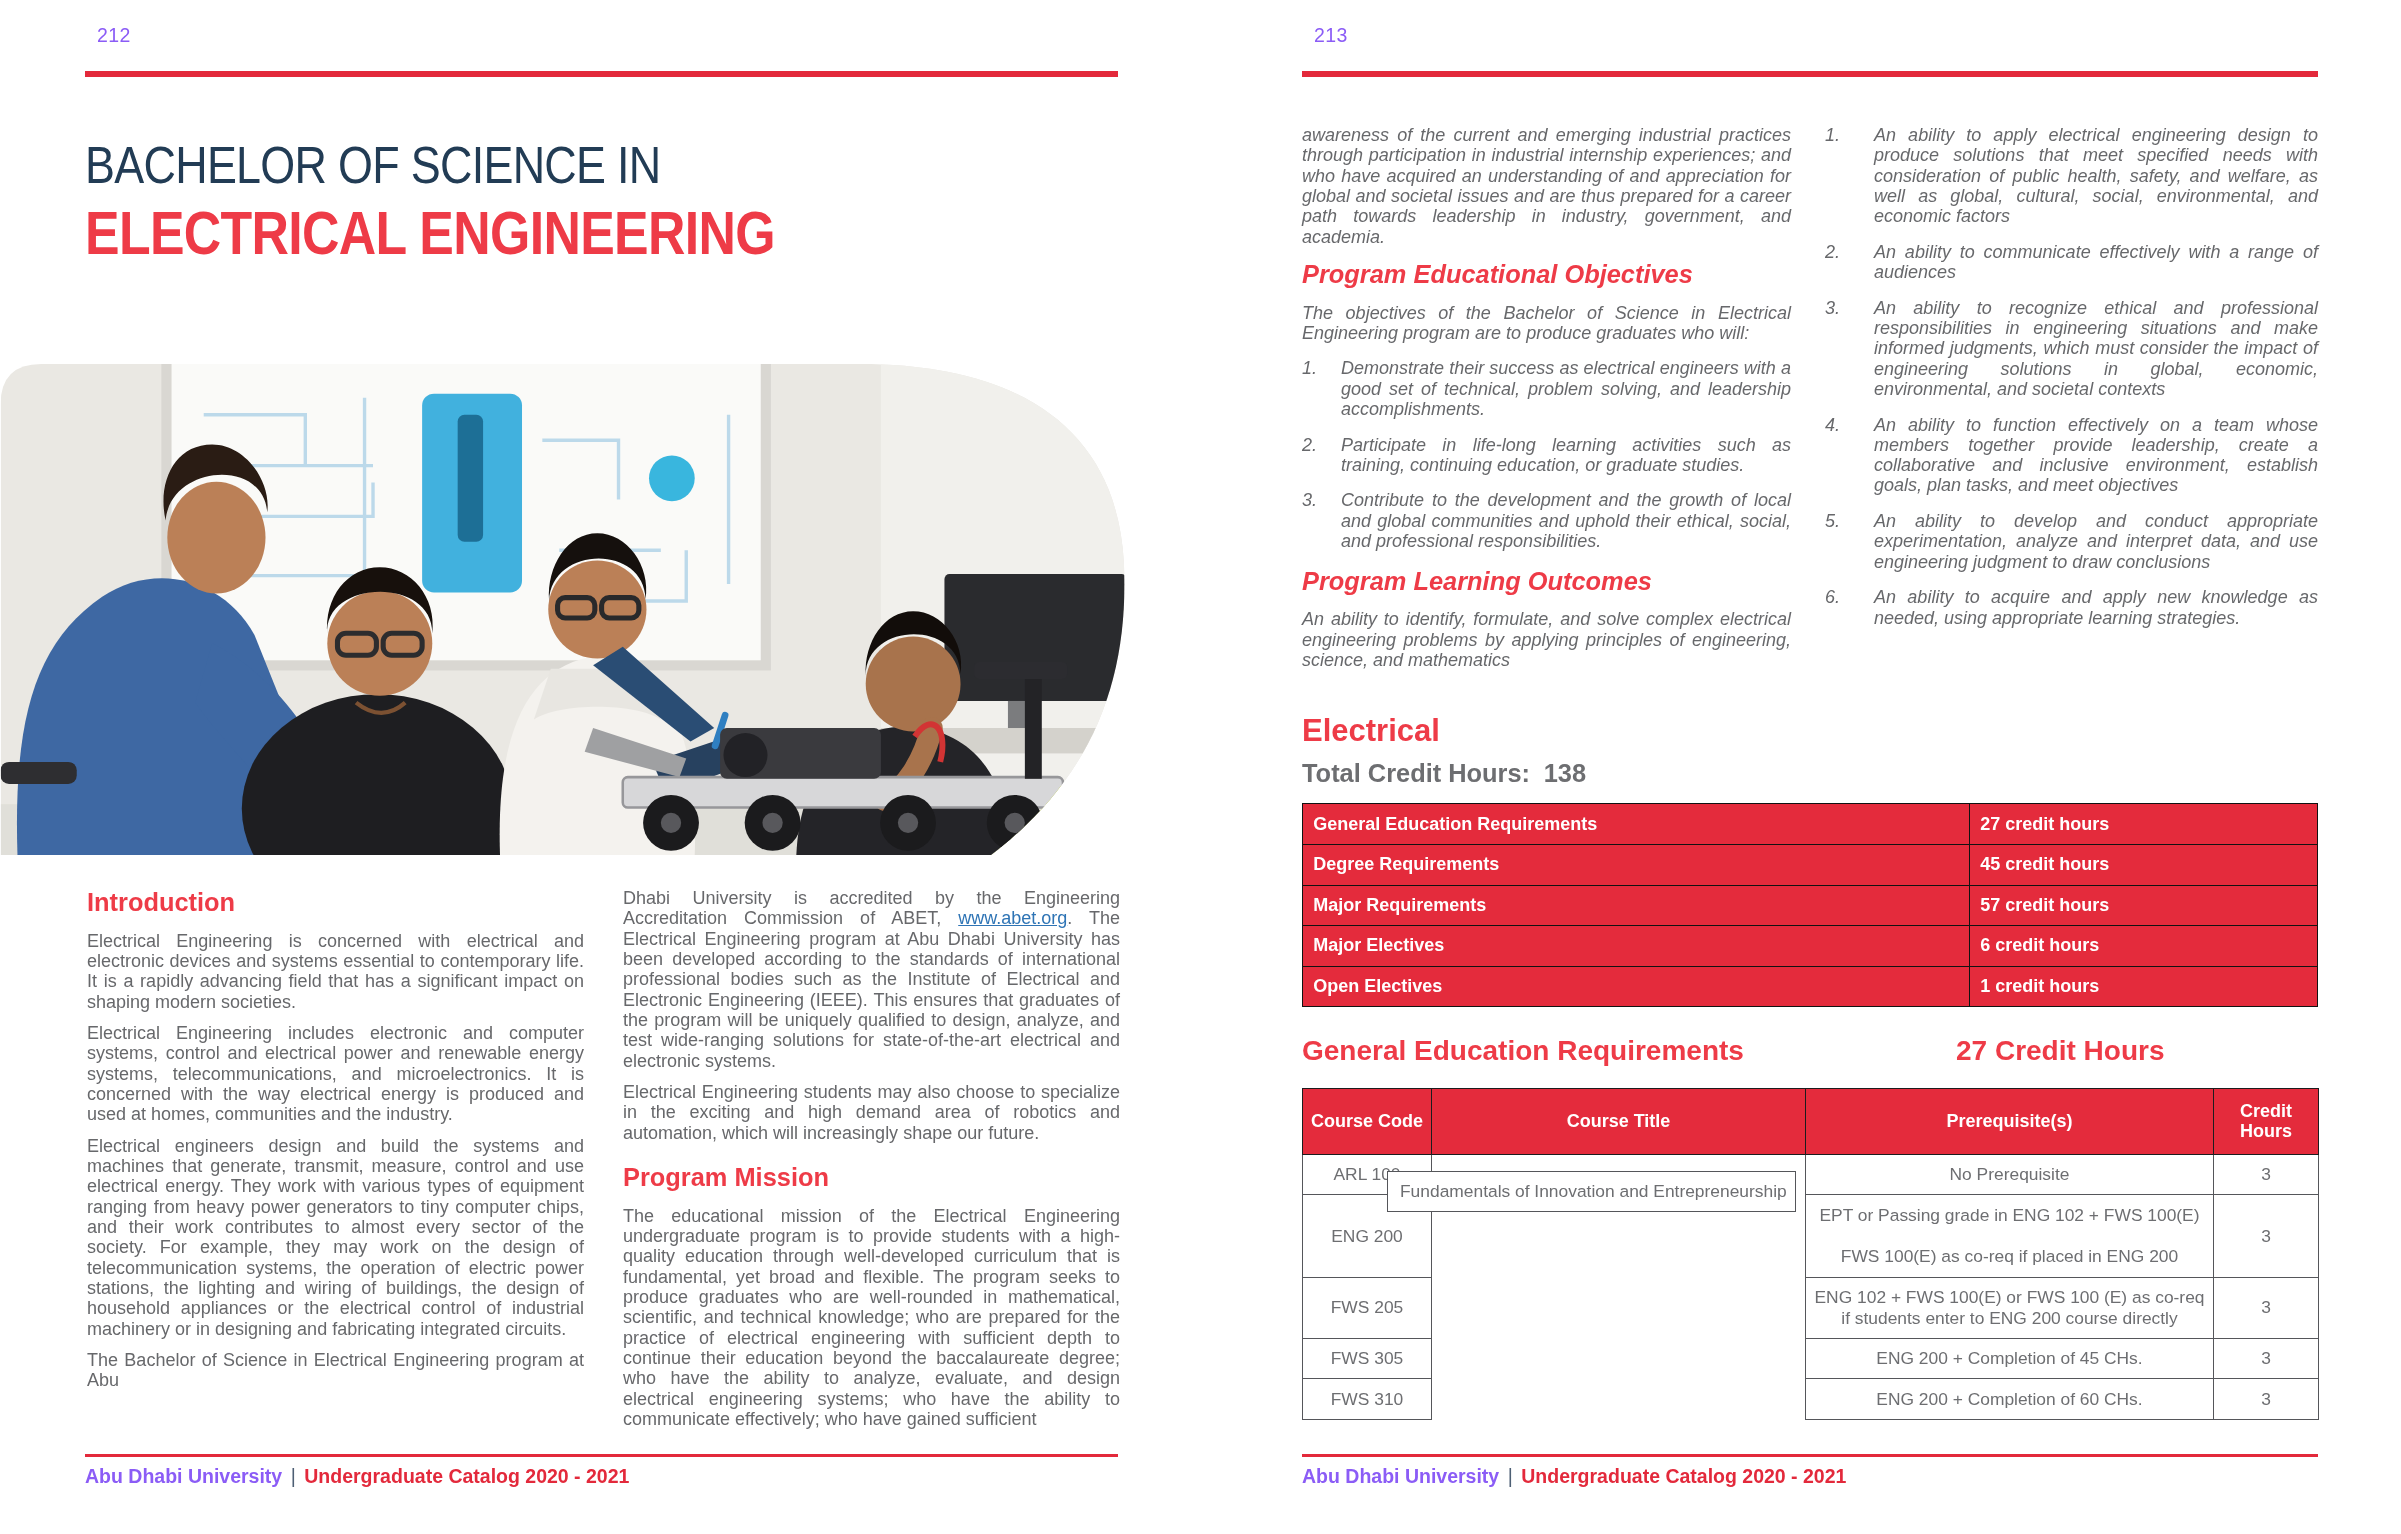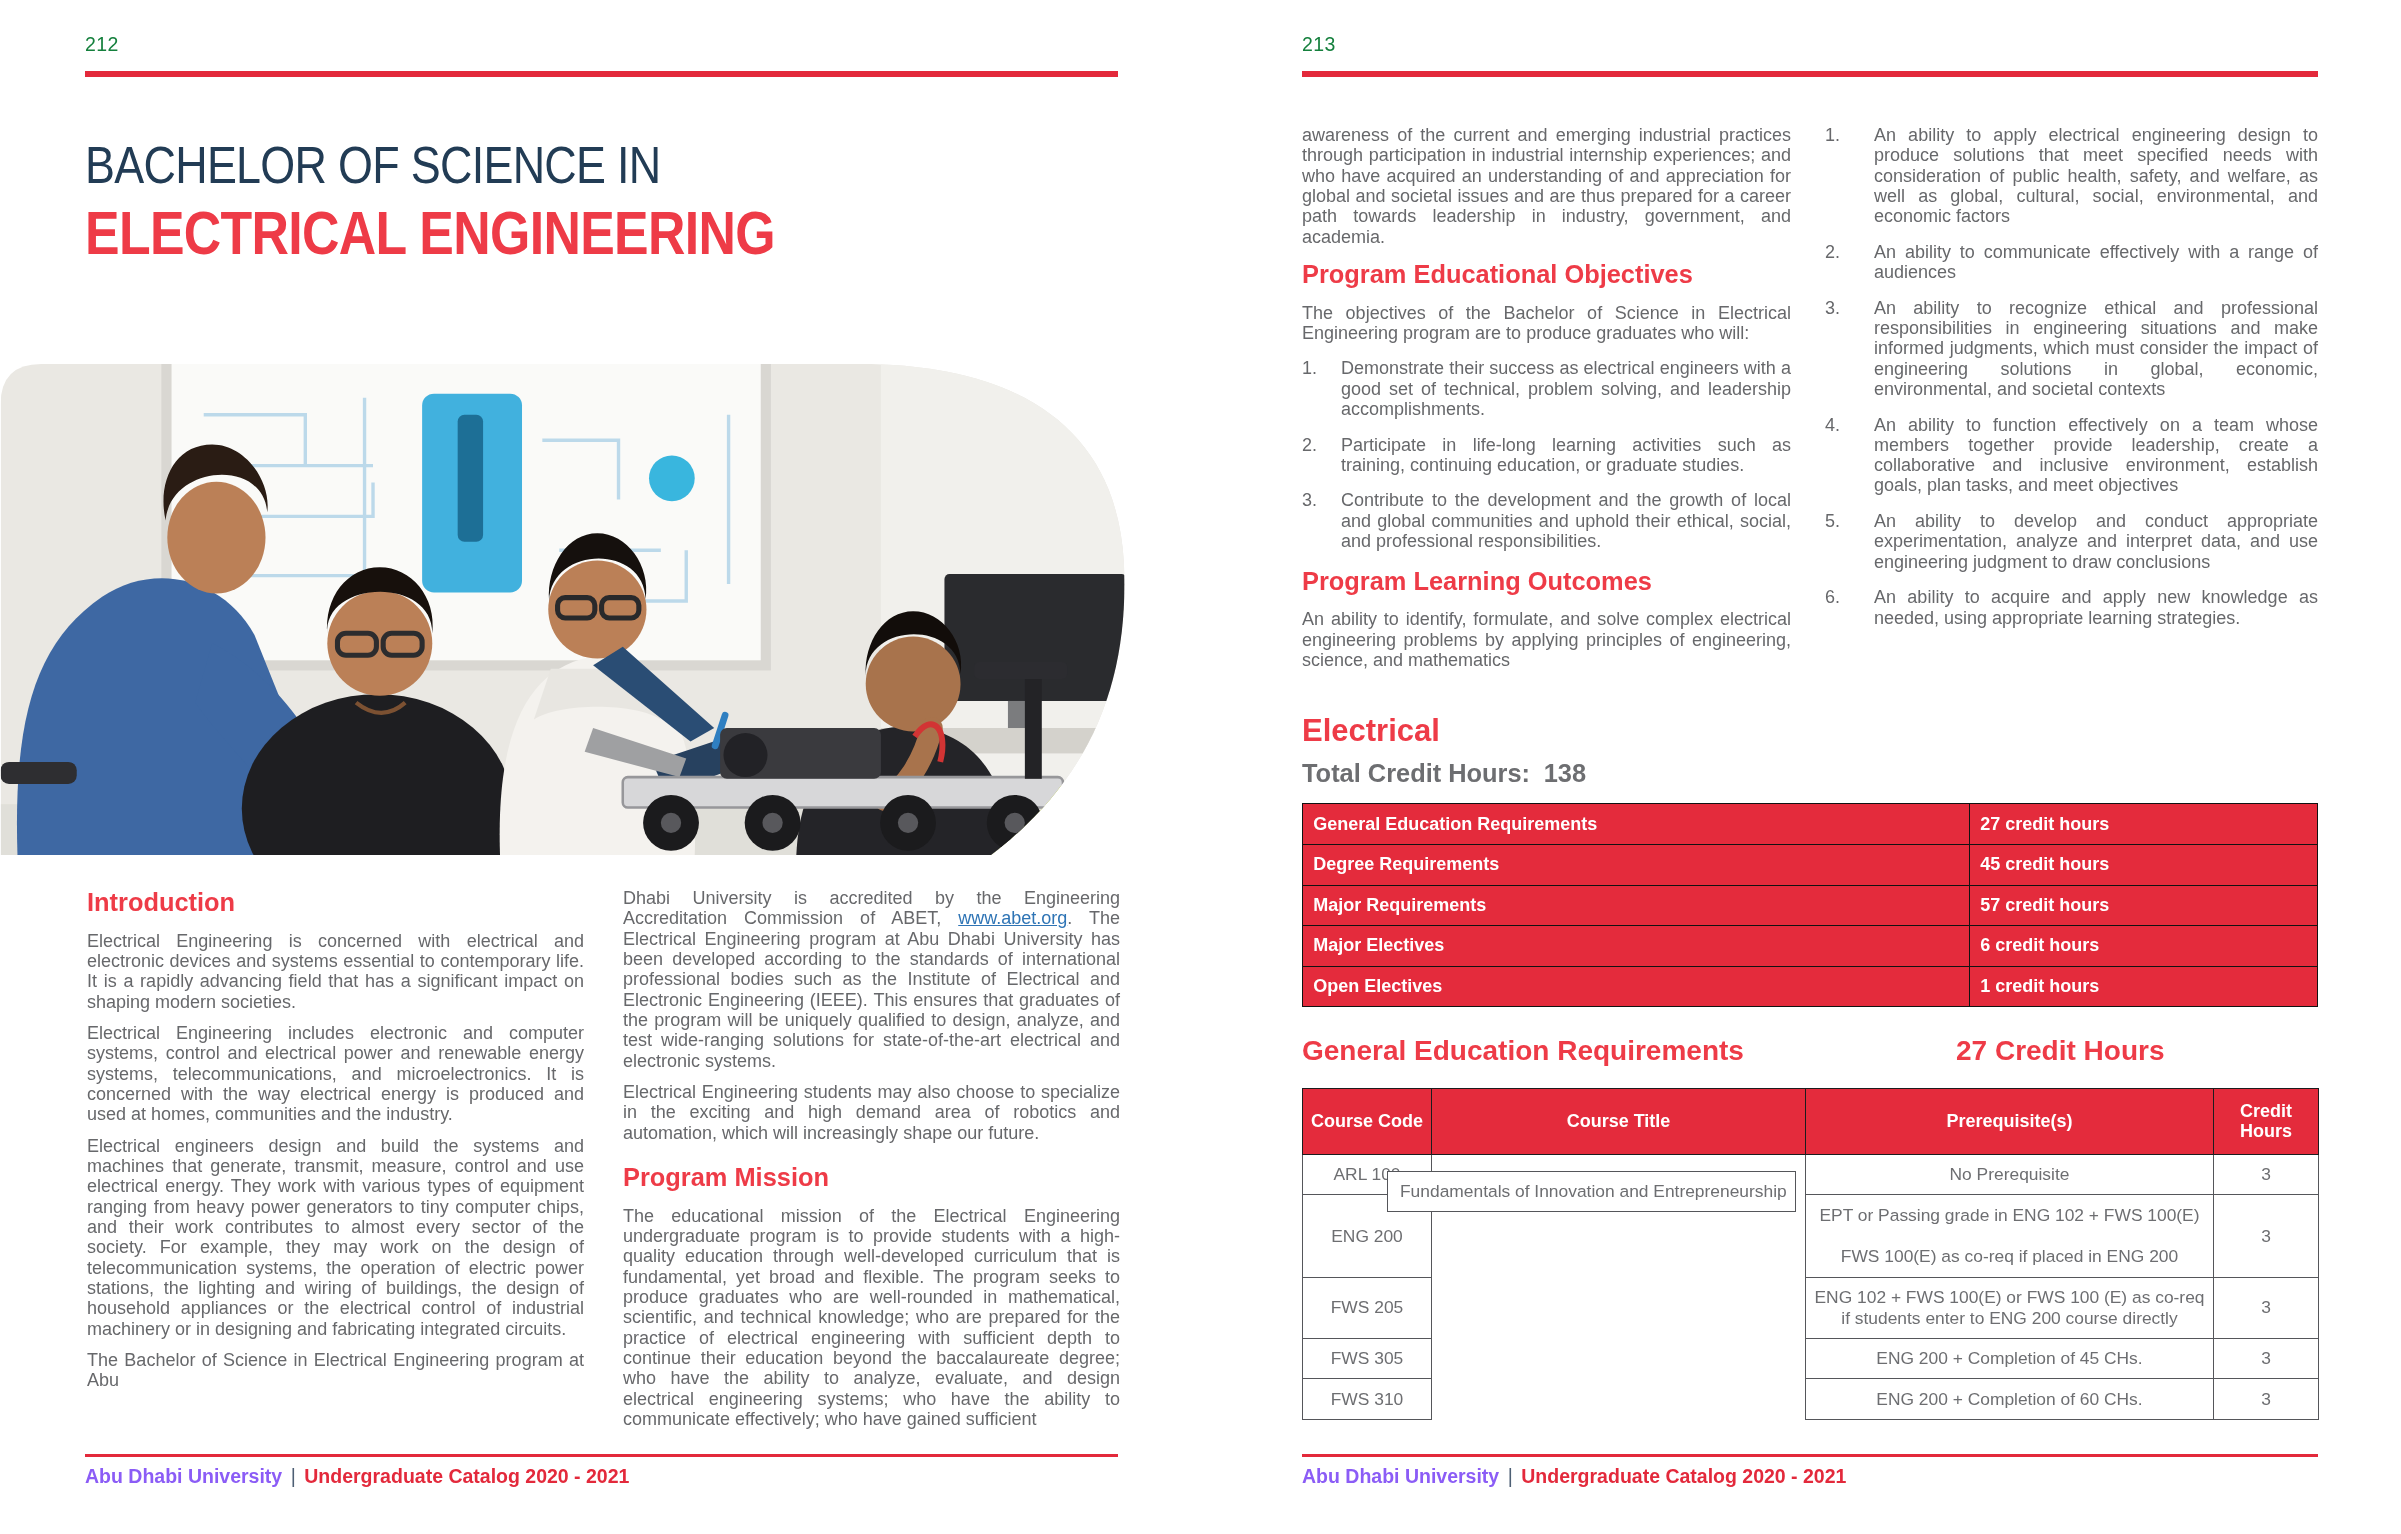--- a/index.html
+++ b/index.html
@@ -1,21 +1,21 @@
 <!DOCTYPE html>
 <html style="font-size:13.6px"><head>
 <meta charset="utf-8">
 <style>
   html,body{margin:0;padding:0;background:#ffffff;}
   body{width:2401px;height:1535px;font-family:"Liberation Sans","DejaVu Sans",sans-serif;}
   .spread{position:relative;width:2401px;height:1535px;background:#ffffff;overflow:hidden;display:flex;}
   .page{position:relative;width:1200px;height:1535px;background:#ffffff;}
 
   
-  .pnum{position:absolute;top:33px;font-size:19.5px;color:#15803d;letter-spacing:0.4px;}
+  .pnum{position:absolute;top:24px;font-size:19.5px;color:#8b5cf6;letter-spacing:0.4px;margin-left:12px;}
   .toprule{position:absolute;top:71px;height:6px;background:#e3293b;}
   .footrule{position:absolute;top:1454px;height:3.4px;background:#e3293b;}
   .footer{position:absolute;top:1465px;font-size:19.5px;color:#1e3a5c;}
   .footer .uni{color:#8b5cf6;font-weight:700;}
   .footer .sep{color:#4d5f74;padding:0 8.5px;font-weight:400;}
   .footer .cat{color:#e3293b;font-weight:600;}
 
   .rhead{color:#ee3b47;font-weight:700;}
   p.body, .litext{font-size:18px;line-height:1.13;color:#67686b;text-align:justify;}
   p.body{margin:0 0 11px 0;}
@@ -175,21 +175,21 @@
     <div class="footrule" style="left:85px;width:1033px;"></div>
     <div class="footer" style="left:85px;">
       <span class="uni">Abu Dhabi University</span><span class="sep">|</span><span class="cat">Undergraduate Catalog 2020 - 2021</span>
     </div>
   </div>
 
   <div class="page">
     <div class="pnum" style="left:102px;">213</div>
     <div class="toprule" style="left:102px;width:1016px;"></div>
 
-    <div class="rcontent cols2" style="position:absolute;">
+    <div class="rcontent cols2" style="position:absolute;font-style:italic;">
       <div class="c1">
         <p class="body">awareness of the current and emerging industrial practices through participation in industrial internship experiences; and who have acquired an understanding of and appreciation for global and societal issues and are thus prepared for a career path towards leadership in industry, government, and academia.</p>
         <h2 class="h2 rhead" style="margin-top:13px;">Program Educational Objectives</h2>
         <p class="body">The objectives of the Bachelor of Science in Electrical Engineering program are to produce graduates who will:</p>
         <div style="margin-top:15.2px;">
           <div class="li">
               <span class="num">1.</span>
               <span class="litext">Demonstrate their success as electrical engineers with a good set of technical, problem solving, and leadership accomplishments.</span>
             </div>
           <div class="li">

